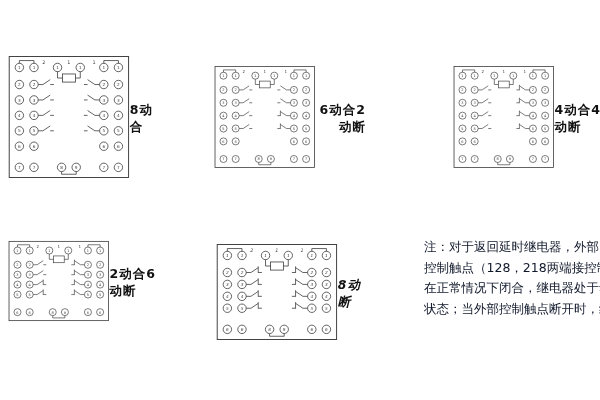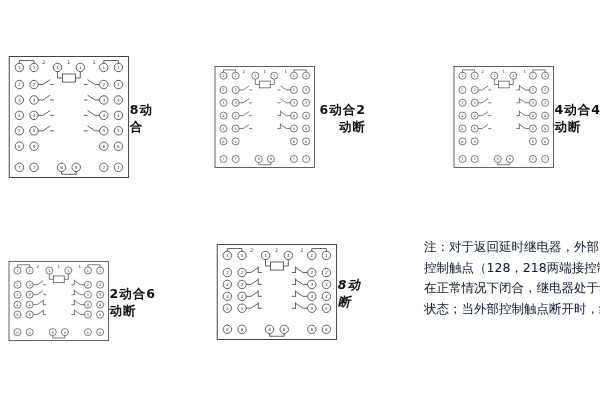--- a/index.html
+++ b/index.html
@@ -8,21 +8,21 @@
     font-family:"DejaVu Sans","Liberation Sans",sans-serif;color:#111;
   }
   .page{position:absolute;inset:0;background:#ffffff;}
   .panel{position:absolute;width:152px;display:flex;flex-direction:row;align-items:center;}
   .panel svg{display:block;}
   .svg-tall{width:148px;height:150px;}
   .svg-short{width:148px;height:118px;}
   .p0{left:8px;top:42px;}
   .p1{left:214px;top:42px;text-align:right;}
   .p2{left:420px;top:42px;padding-left:33px;}
-  .p3{left:8px;top:242px;}
+  .p3{left:8px;top:222px;}
   .p4{left:216px;top:233px;font-style:italic;}
   .panel-label{margin-top:4px;font-size:12.5px;font-weight:700;color:#111;letter-spacing:1px;}
   svg text{font-family:"DejaVu Sans","Liberation Sans",sans-serif;}
   .note{position:absolute;left:424px;top:240px;width:175px;font-size:12.5px;color:#0f172a;}
   .note p{margin:0 0 7.5px 0;white-space:nowrap;line-height:13px;}
 </style>
 </head>
 <body>
 
 <div class="page">

